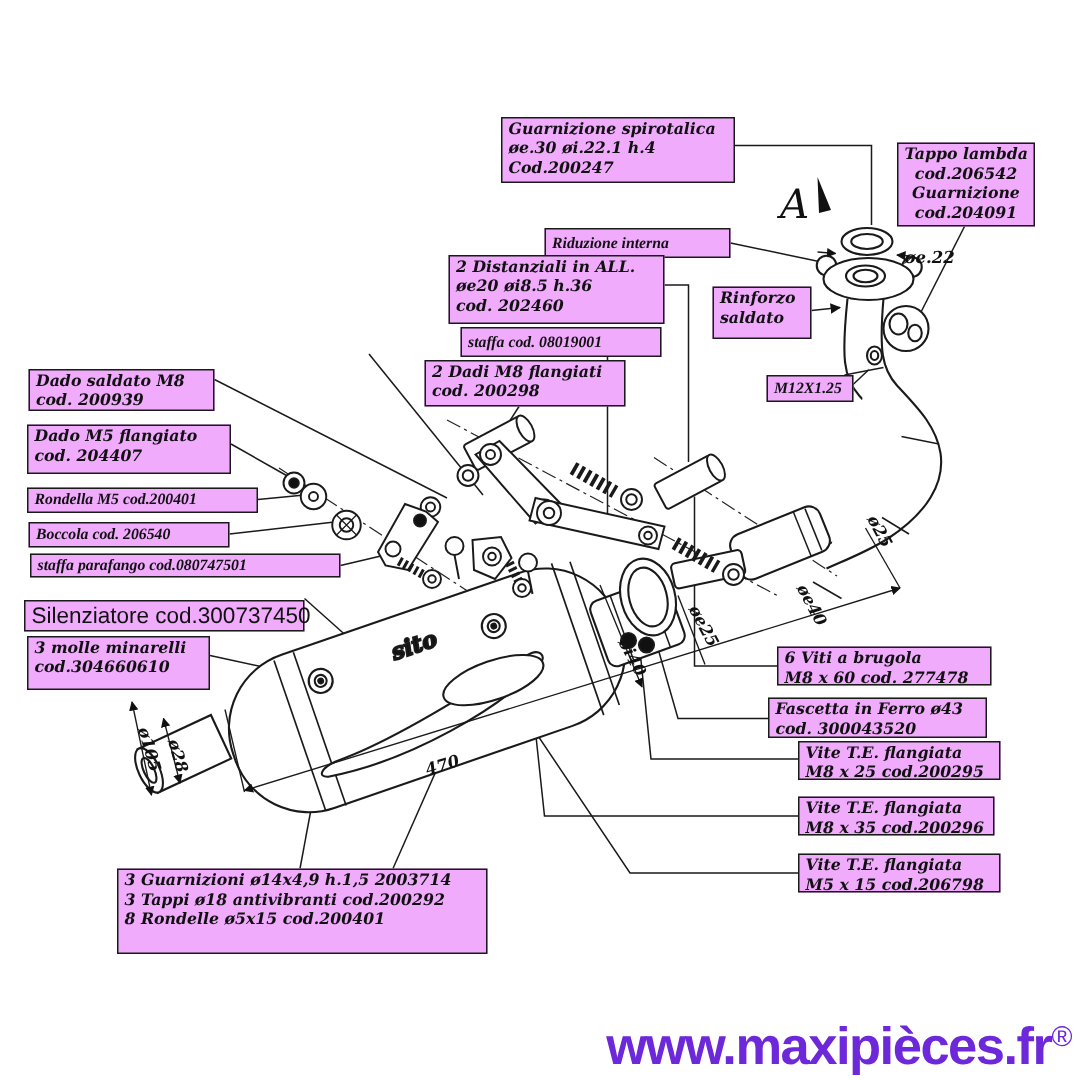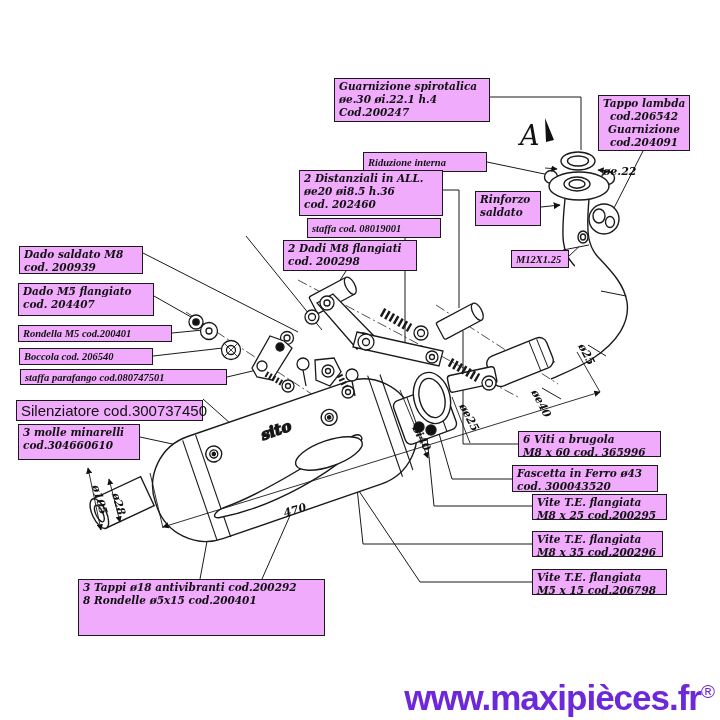--- a/index.html
+++ b/index.html
@@ -336,21 +336,21 @@
 </div>
 
 <div class="lbl" style="left:18px;top:424px;width:122px;height:36px">
   <div>3 molle minarelli</div>
   <div>cod.304660610</div>
 </div>
 
 
 <div class="lbl" style="left:518px;top:431px;width:143px;height:26px">
   <div>6 Viti a brugola</div>
-  <div>M8 x 60 cod. 365996</div>
+  <div>M8 x 60 cod. 277478</div>
 </div>
 
 <div class="lbl" style="left:512px;top:465px;width:146px;height:27px">
   <div>Fascetta in Ferro ø43</div>
   <div>cod. 300043520</div>
 </div>
 
 <div class="lbl" style="left:532px;top:494px;width:135px;height:26px">
   <div>Vite T.E. flangiata</div>
   <div>M8 x 25 cod.200295</div>
@@ -360,19 +360,20 @@
   <div>Vite T.E. flangiata</div>
   <div>M8 x 35 cod.200296</div>
 </div>
 
 <div class="lbl" style="left:532px;top:569px;width:135px;height:26px">
   <div>Vite T.E. flangiata</div>
   <div>M5 x 15 cod.206798</div>
 </div>
 
 <div class="lbl" style="left:78px;top:579px;width:247px;height:57px">
+  <div>3 Guarnizioni ø14x4,9 h.1,5 2003714</div>
   <div>3 Tappi ø18 antivibranti cod.200292</div>
   <div>8 Rondelle ø5x15 cod.200401</div>
 </div>
 
 <div class="wm"><span>www.maxipièces.fr</span><sup>®</sup></div>
 
 </div>
 
 </body></html>

